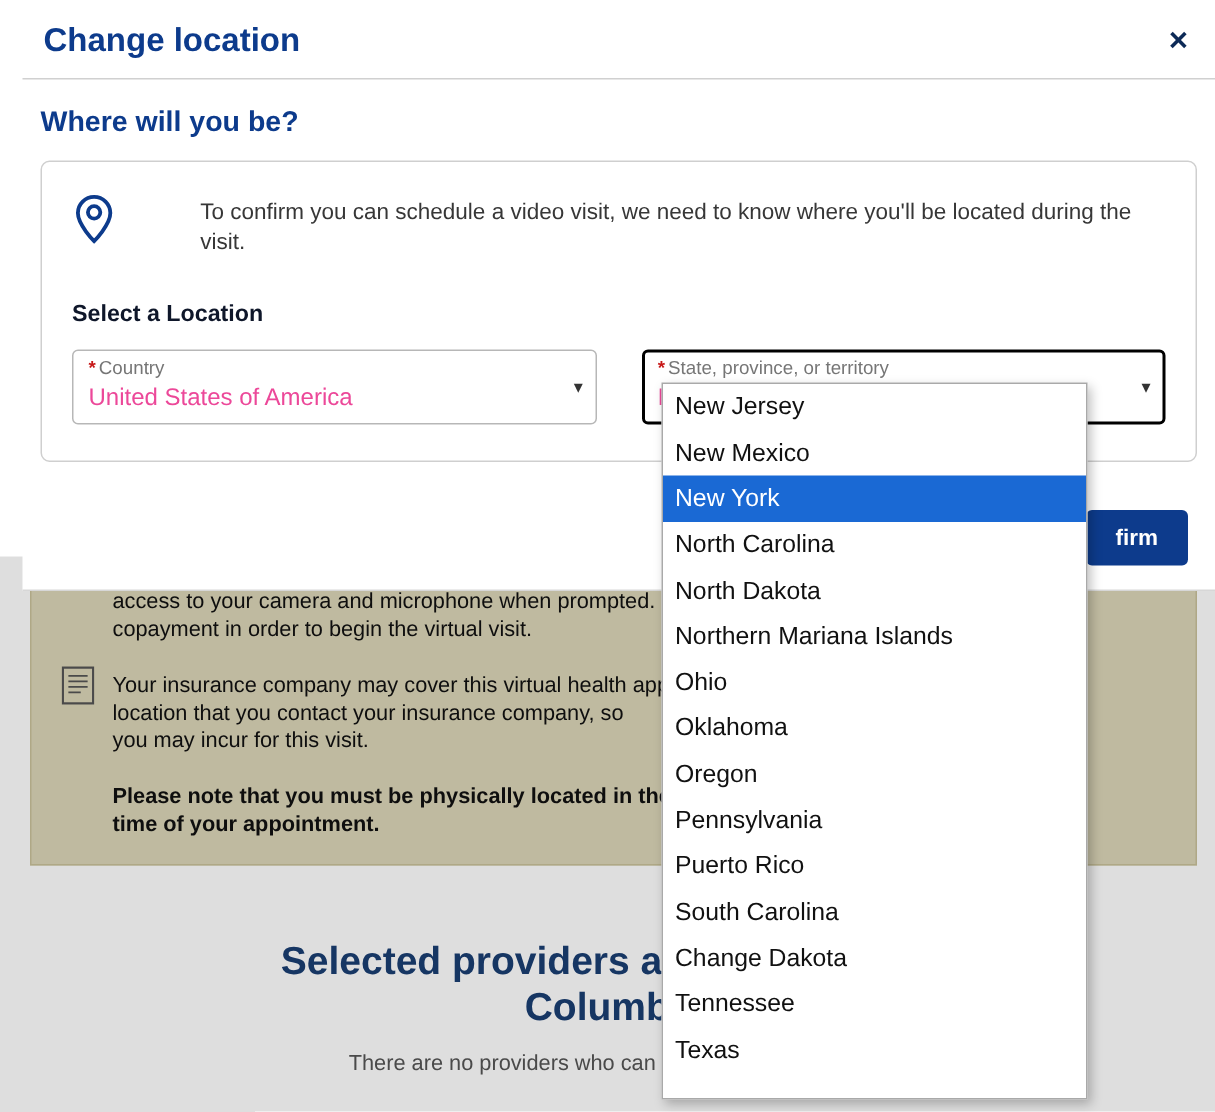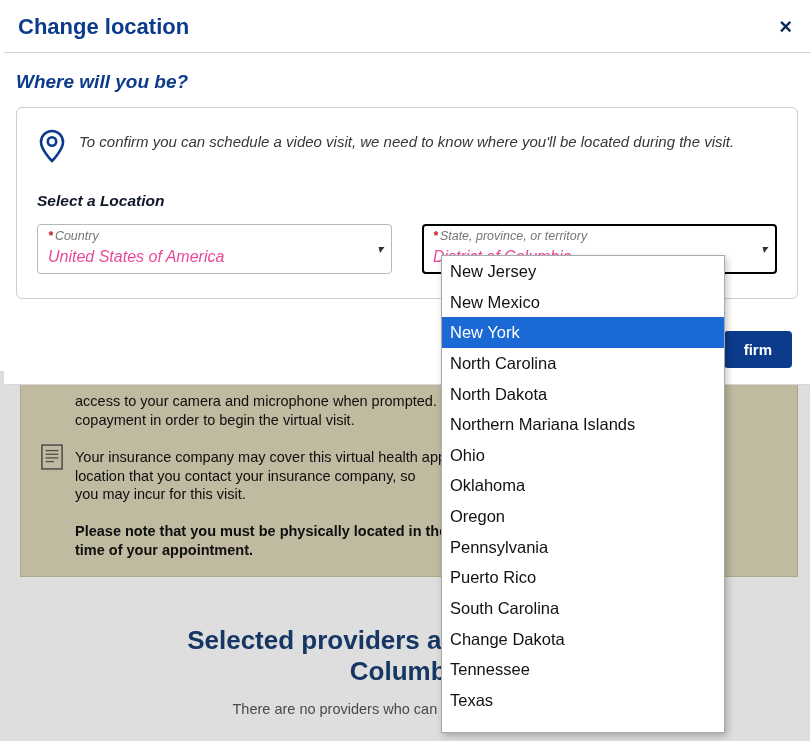--- a/index.html
+++ b/index.html
@@ -55,21 +55,21 @@
     }
     .bg-sub {
       color: #555;
       font-size: 14.5px;
       text-align: center;
       margin-top: 14px;
     }
     .modal {
       position: absolute;
       top: 0;
-      left: 4px;
+      left: 15px;
       right: 0;
       background: #fff;
       z-index: 10;
       border-bottom: 1px solid #d7d7d7;
     }
     .modal-header {
       display: flex;
       justify-content: space-between;
       align-items: center;
       padding: 12px 14px 10px 14px;
@@ -82,21 +82,20 @@
     }
     .close-x {
       font-size: 22px;
       font-weight: 900;
       color: #0d2a57;
       cursor: pointer;
       padding: 2px 4px;
     }
     .modal-body {
       padding: 18px 12px 20px 12px;
-      font-style: italic;
     }
     .section-title {
       color: #0d3b8c;
       font-size: 19px;
       font-weight: 600;
       margin-bottom: 14px;
     }
     .card {
       border: 1px solid #cfcfcf;
       border-radius: 6px;
@@ -106,20 +105,21 @@
     .info-row {
       display: flex;
       align-items: flex-start;
       gap: 12px;
     }
     .info-text {
       color: #373737;
       font-size: 15px;
       line-height: 1.35;
       padding-top: 4px;
+      margin-left: 44px;
     }
     .select-location-label {
       color: #0f172a;
       font-size: 15.5px;
       font-weight: 600;
       margin: 28px 0 14px 0;
     }
     .selects-row {
       display: flex;
       gap: 30px;

